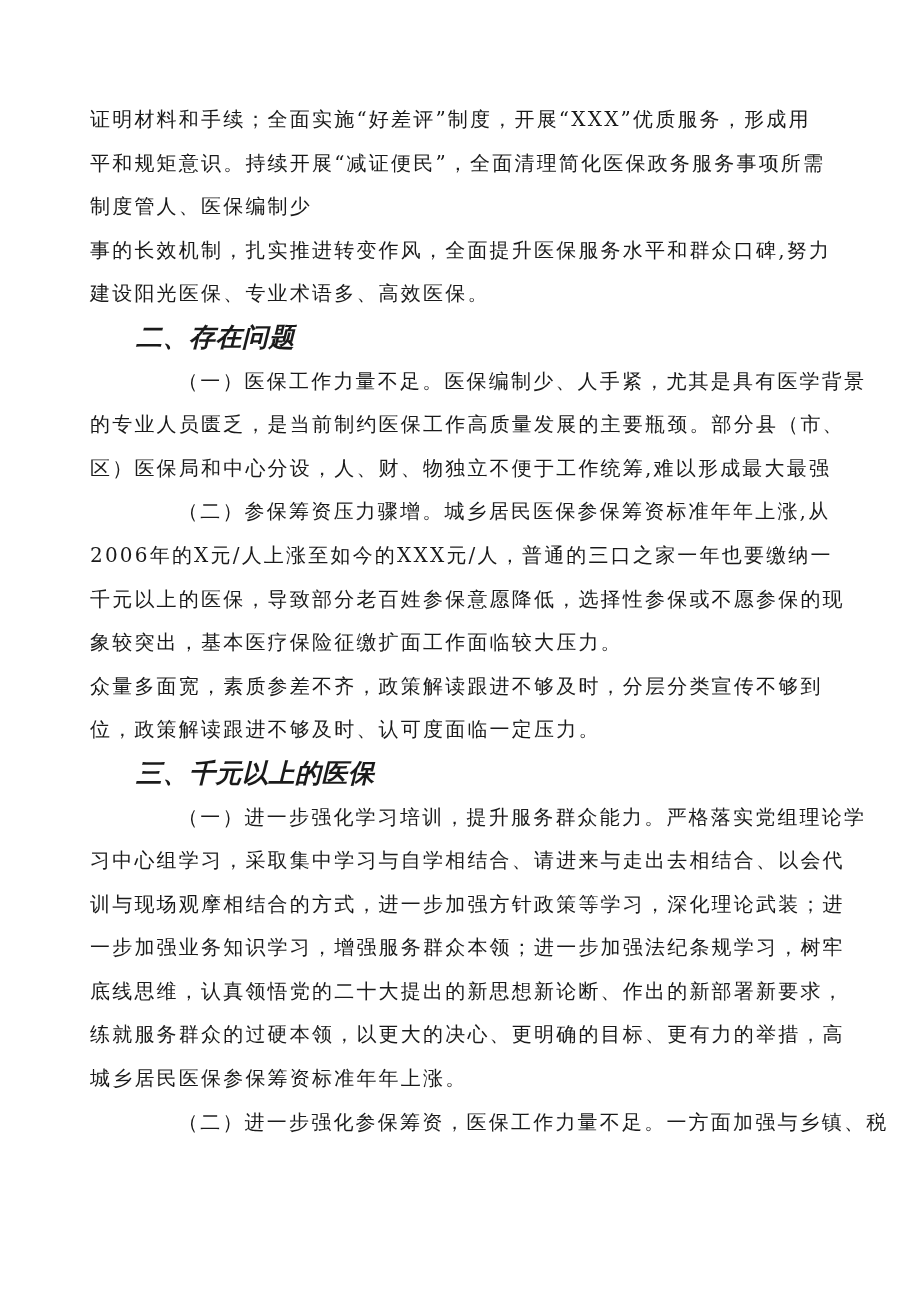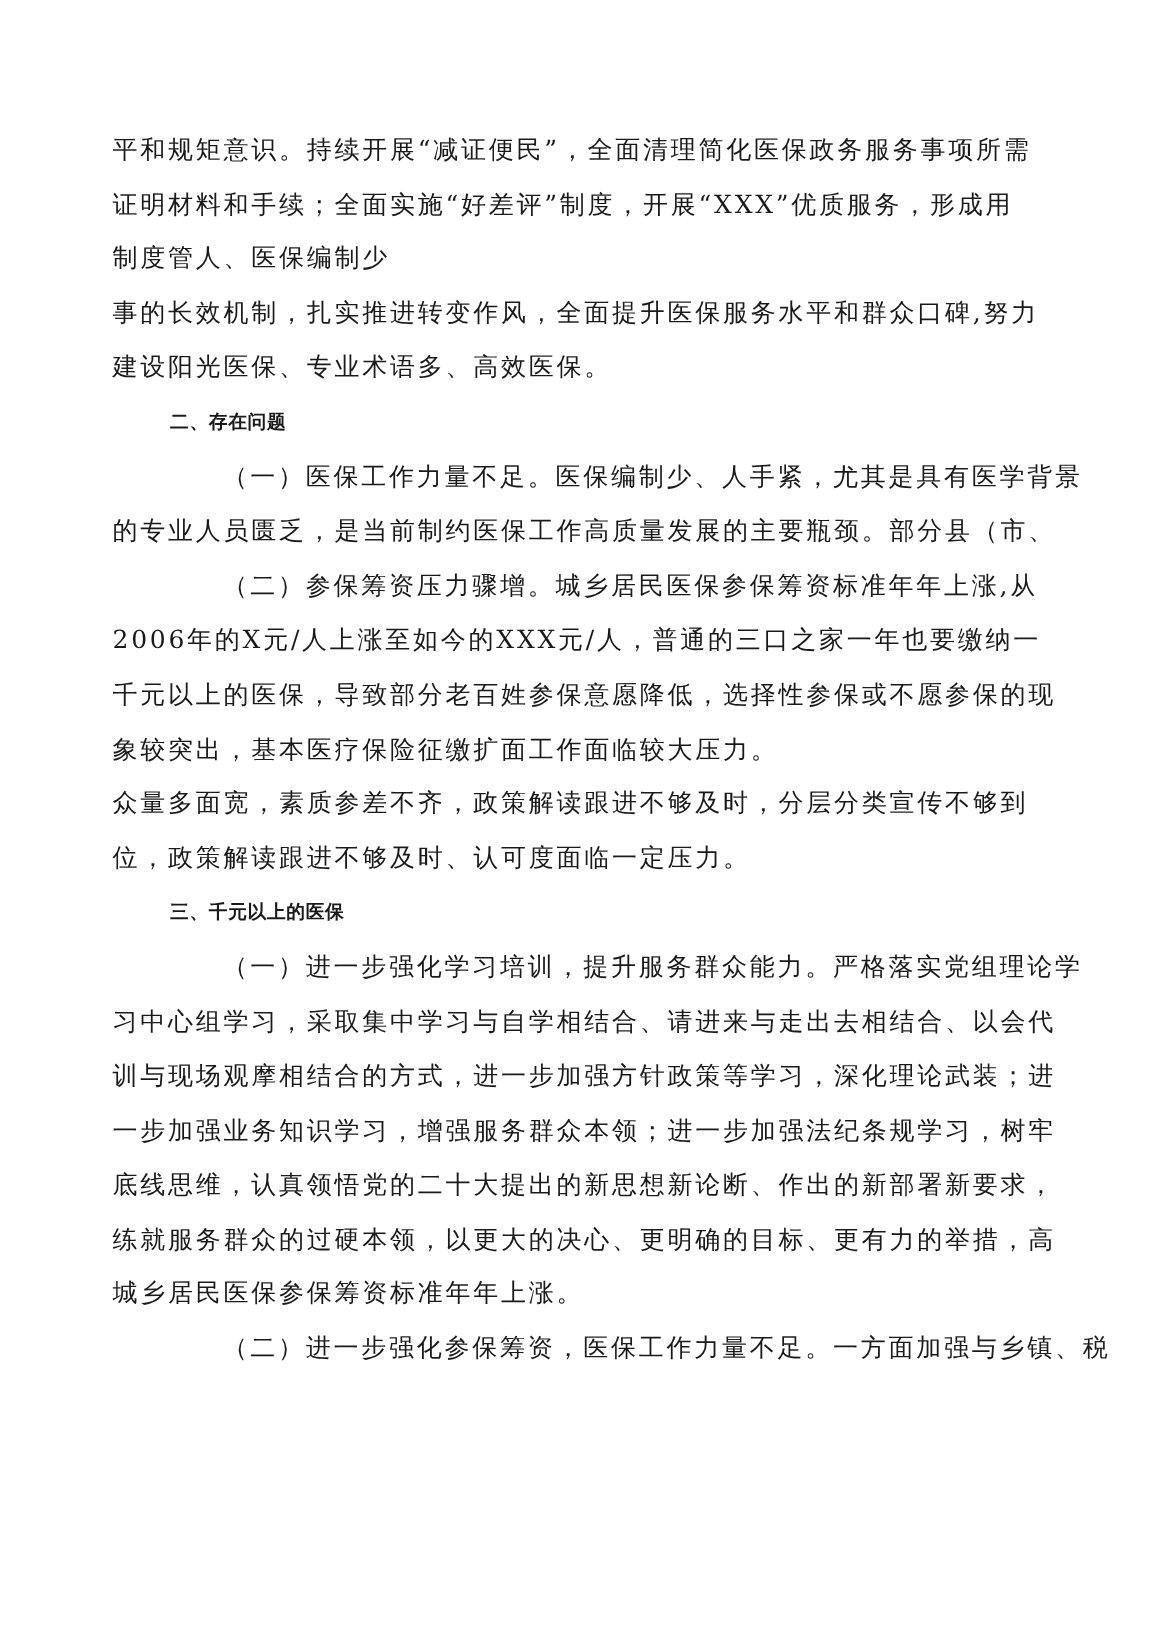--- a/index.html
+++ b/index.html
@@ -10,42 +10,44 @@
     color: #1a1a1a;
   }
   .line {
     height: 43.6px; line-height: 43.6px;
     font-size: 20px; letter-spacing: 2.2px;
     white-space: nowrap; overflow: visible;
   }
   .indent2 { padding-left: 88px; }
   .heading {
     font-family: "DejaVu Sans", "Liberation Sans", sans-serif;
-    font-weight: bold; font-size: 15px; letter-spacing: 0.5px;
+    font-weight: bold; font-size: 26px; letter-spacing: 0.5px;
     padding-left: 46px;
+    font-style: italic;
   }
 </style>
 </head>
 <body>
 
 <div class="page">
 
   <div>
+    <div class="line">证明材料和手续；全面实施“好差评”制度，开展“XXX”优质服务，形成用</div>
     <div class="line">平和规矩意识。持续开展“减证便民”，全面清理简化医保政务服务事项所需</div>
-    <div class="line">证明材料和手续；全面实施“好差评”制度，开展“XXX”优质服务，形成用</div>
     <div class="line">制度管人、医保编制少</div>
     <div class="line">事的长效机制，扎实推进转变作风，全面提升医保服务水平和群众口碑,努力</div>
     <div class="line">建设阳光医保、专业术语多、高效医保。</div>
   </div>
 
   <div class="line heading">二、存在问题</div>
 
   <div>
     <div class="line indent2">（一）医保工作力量不足。医保编制少、人手紧，尤其是具有医学背景</div>
     <div class="line">的专业人员匮乏，是当前制约医保工作高质量发展的主要瓶颈。部分县（市、</div>
+    <div class="line">区）医保局和中心分设，人、财、物独立不便于工作统筹,难以形成最大最强</div>
   </div>
 
   <div>
     <div class="line indent2">（二）参保筹资压力骤增。城乡居民医保参保筹资标准年年上涨,从</div>
     <div class="line">2006年的X元/人上涨至如今的XXX元/人，普通的三口之家一年也要缴纳一</div>
     <div class="line">千元以上的医保，导致部分老百姓参保意愿降低，选择性参保或不愿参保的现</div>
     <div class="line">象较突出，基本医疗保险征缴扩面工作面临较大压力。</div>
   </div>
 
   <div>

